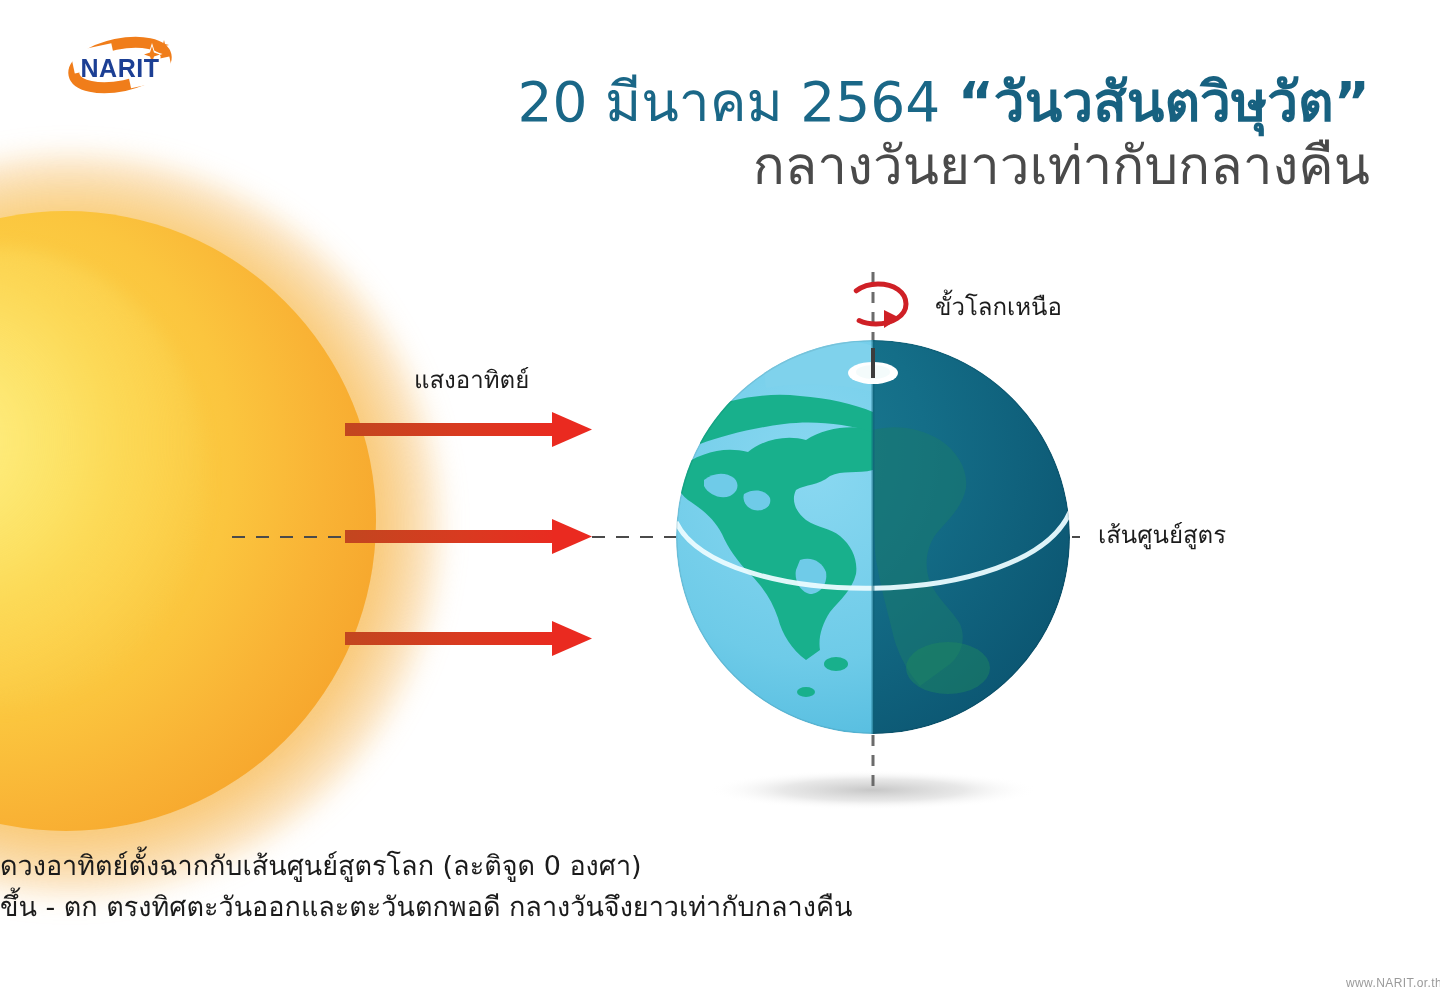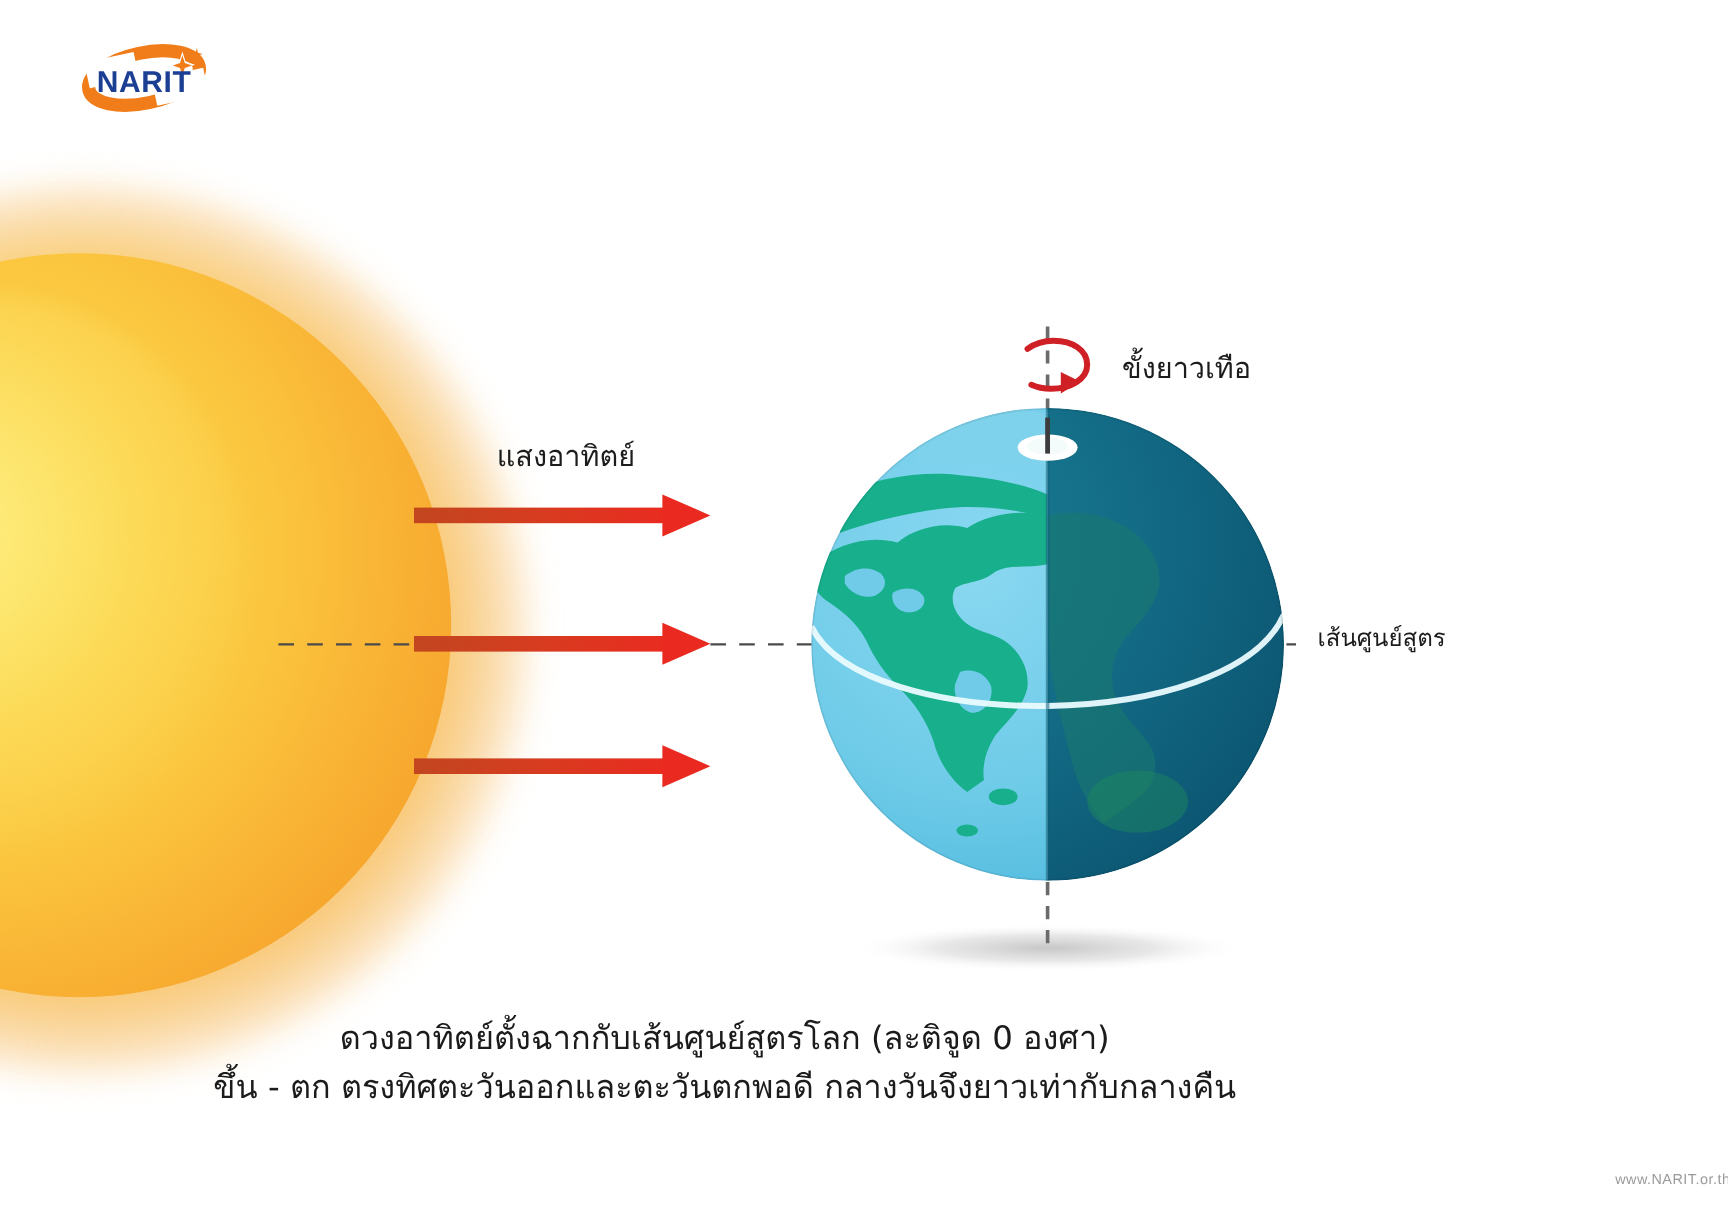--- a/index.html
+++ b/index.html
@@ -73,26 +73,26 @@
   .ray-label{
     position:absolute;left:398px;top:360px;
     font-size:24px;color:#1c1c1c;white-space:nowrap;margin-left:16px;
   }
   .pole-label{
     position:absolute;left:935px;top:287px;
     font-size:24px;color:#1c1c1c;white-space:nowrap;
   }
   .equator-label{
     position:absolute;left:1098px;top:515px;
-    font-size:20px;color:#1c1c1c;white-space:nowrap;
+    font-size:24px;color:#1c1c1c;white-space:nowrap;
   }
 
   
   .caption{
-    position:absolute;left:0;top:845px;width:1208px;text-align:center;
+    position:absolute;left:0;top:845px;width:1208px;
     color:#1b1b1b;
   }
   .caption .cl{font-size:27px;line-height:1.52;white-space:nowrap;}
 </style>
 </head>
 <body>
 
 <div class="stage">
 
   <div class="sun-wrap">
@@ -109,20 +109,24 @@
       <rect x="66" y="33" width="44" height="23" fill="#ffffff" transform="rotate(-12 60 31)"></rect>
     </g>
     <g>
       <path d="M92 9 L94.6 17.2 L102.5 20 L94.6 22.8 L92 31 L89.4 22.8 L81.5 20 L89.4 17.2 Z" fill="#ffffff"></path>
       <path d="M92 12 L94 18.4 L100 20.5 L94 22.6 L92 29 L90 22.6 L84 20.5 L90 18.4 Z" fill="#f07d1a"></path>
       <path d="M104 6 L105 10 L109 11 L105 12 L104 16 L103 12 L99 11 L103 10 Z" fill="#f07d1a"></path>
     </g>
     <text x="60" y="43" text-anchor="middle" font-family="Liberation Sans, sans-serif" font-size="25" font-weight="bold" letter-spacing="0.5" fill="#1c3f94">NARIT</text>
   </svg>
 
+  <div class="title-block">
+    <div class="title-line1"><span>20 มีนาคม 2564 </span><span class="t-bold">“วันวสันตวิษุวัต”</span></div>
+    <div class="title-line2">กลางวันยาวเท่ากับกลางคืน</div>
+  </div>
 
   <svg class="diagram" viewBox="0 0 1440 1008">
     <defs>
       <linearGradient id="rayGrad" x1="0" y1="0" x2="1" y2="0">
         <stop offset="0%" stop-color="#c2461f"></stop>
         <stop offset="55%" stop-color="#d93a20"></stop>
         <stop offset="100%" stop-color="#ea2a20"></stop>
       </linearGradient>
       <radialGradient id="dayOcean" cx="35%" cy="33%" r="78%">
         <stop offset="0%" stop-color="#8ad8f1"></stop>
@@ -250,21 +254,21 @@
         <path d="M552 519 L 592 536.5 L 552 554 Z" fill="#ea2a20"></path>
       </g>
       <g>
         <rect x="345" y="632" width="215" height="13" fill="url(#rayGrad)"></rect>
         <path d="M552 621 L 592 638.5 L 552 656 Z" fill="#ea2a20"></path>
       </g>
     </g>
   </svg>
 
   <div class="ray-label">แสงอาทิตย์</div>
-  <div class="pole-label">ขั้งยาวเทือ</div>
+  <div class="pole-label">ขั้วโลกเหนือ</div>
   <div class="equator-label">เส้นศูนย์สูตร</div>
 
   <div class="caption">
     <div class="cl">ดวงอาทิตย์ตั้งฉากกับเส้นศูนย์สูตรโลก (ละติจูด 0 องศา)</div>
     <div class="cl">ขึ้น - ตก ตรงทิศตะวันออกและตะวันตกพอดี กลางวันจึงยาวเท่ากับกลางคืน</div>
   </div>
 
   <div class="site-url">www.NARIT.or.th</div>
 
 </div>

